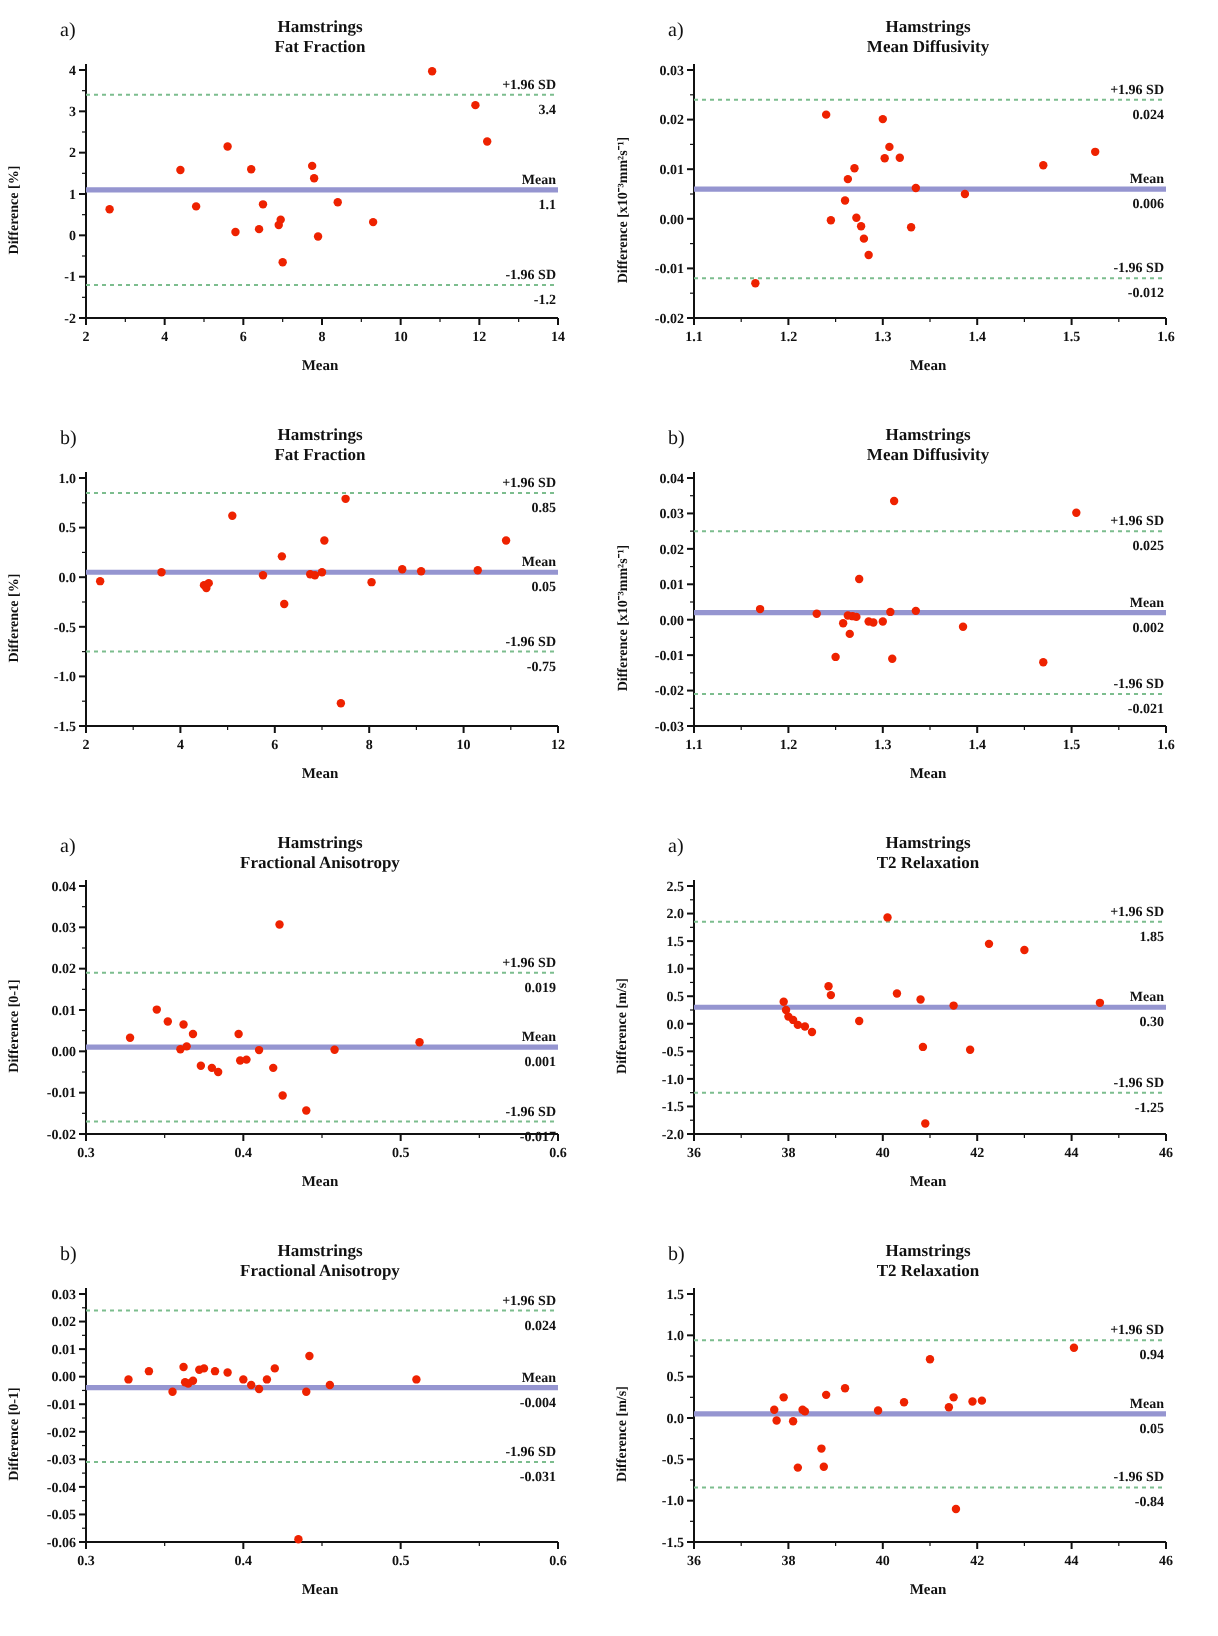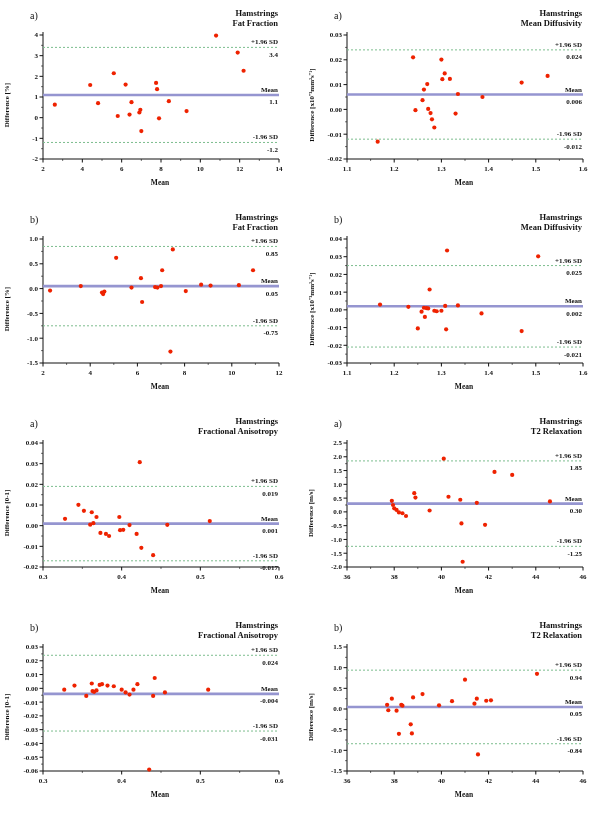--- a/index.html
+++ b/index.html
@@ -1,21 +1,21 @@
 <!DOCTYPE html>
 <html><head>
 <meta charset="utf-8">
 <style>
   html,body{margin:0;padding:0;}
   .page{width:609px;height:818px;background:#ffffff;overflow:hidden;
         font-family:"Liberation Serif", serif;color:#111;}
   .grid{display:grid;grid-template-columns:304px 305px;grid-template-rows:repeat(4,204px);padding-top:4px;}
   .cell{position:relative;}
   .panel-letter{position:absolute;left:30px;top:6px;font-size:10px;font-weight:400;}
-  .titles{margin:4px 0 1px 42px;width:236px;text-align:right;line-height:10px;}
+  .titles{margin:4px 0 1px 42px;width:236px;text-align:center;line-height:10px;}
   .title,.subtitle{font-size:8.5px;font-weight:bold;}
   .plotwrap{display:flex;margin-left:0;}
   .ylabel-box{width:13px;position:relative;flex:0 0 13px;}
   .ylabel{position:absolute;top:50%;left:50%;transform:translate(-50%,-50%) rotate(-90deg);
           white-space:nowrap;font-size:7px;font-weight:bold;}
   svg.plot{flex:0 0 272px;}
   .xlabel{margin-left:42px;width:236px;text-align:center;font-size:7.5px;font-weight:bold;margin-top:-3px;}
   .tick{font:bold 7px "Liberation Serif", serif;fill:#111;}
   .ann{font:bold 7px "Liberation Serif", serif;fill:#111;}
 </style>

